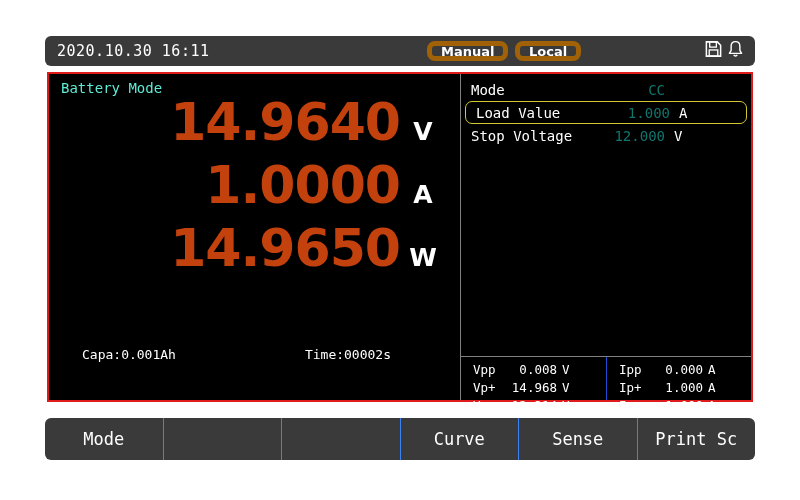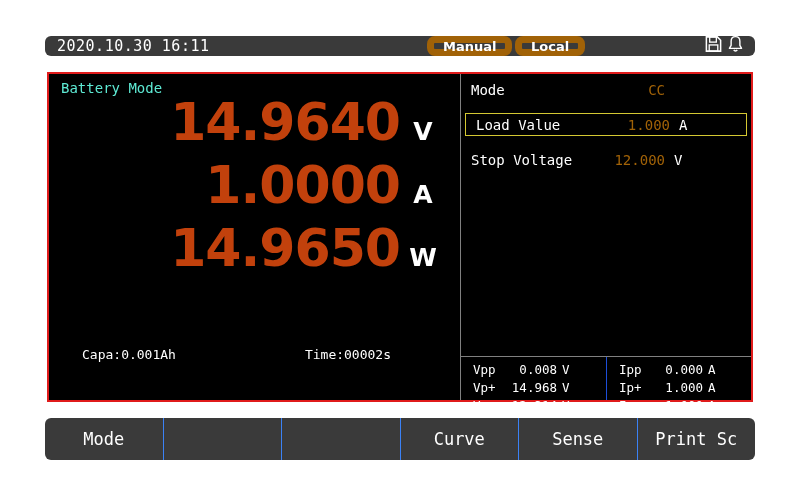--- a/index.html
+++ b/index.html
@@ -21,42 +21,42 @@
     width: 710px;
     height: 424px;
   }
 
   
   .header {
     position: absolute;
     left: 0;
     top: 0;
     width: 710px;
-    height: 20px;
+    height: 30px;
     background: #3a3a3a;
     border-radius: 6px;
     box-sizing: border-box;
   }
   .header-datetime {
     position: absolute;
     left: 12px;
     top: 50%;
     transform: translateY(-50%);
     color: #ffffff;
     font-family: "DejaVu Sans Mono", monospace;
     font-size: 15px;
     letter-spacing: 0.5px;
     white-space: nowrap;
   }
   .pill {
     position: absolute;
     top: 50%;
     transform: translateY(-50%);
     height: 20px;
-    border: 7px solid #a16207;
+    border: 5px solid #a16207;
     border-radius: 8px;
     color: #ffffff;
     font-family: "DejaVu Sans", sans-serif;
     font-size: 13px;
     font-weight: bold;
     display: flex;
     align-items: center;
     justify-content: center;
     box-sizing: border-box;
     padding: 0 9px;
@@ -177,31 +177,31 @@
     position: relative;
     height: 23px;
     display: flex;
     align-items: center;
     box-sizing: border-box;
     padding: 0 6px 0 10px;
     white-space: nowrap;
   }
   .param-row.selected {
     border: 1px solid #d4c832;
-    border-radius: 0;
-    margin: 12px 4px;
+    border-radius: 7px;
+    margin: 0 4px;
   }
   .param-name {
     color: #ffffff;
     font-family: "DejaVu Sans Mono", monospace;
     font-size: 14px;
     flex: 0 0 120px;
   }
   .param-value {
-    color: #a16207;
+    color: #0f766e;
     font-family: "DejaVu Sans Mono", monospace;
     font-size: 14px;
     flex: 0 0 74px;
     text-align: right;
   }
   .param-unit {
     color: #ffffff;
     font-family: "DejaVu Sans Mono", monospace;
     font-size: 14px;
     padding-left: 9px;

